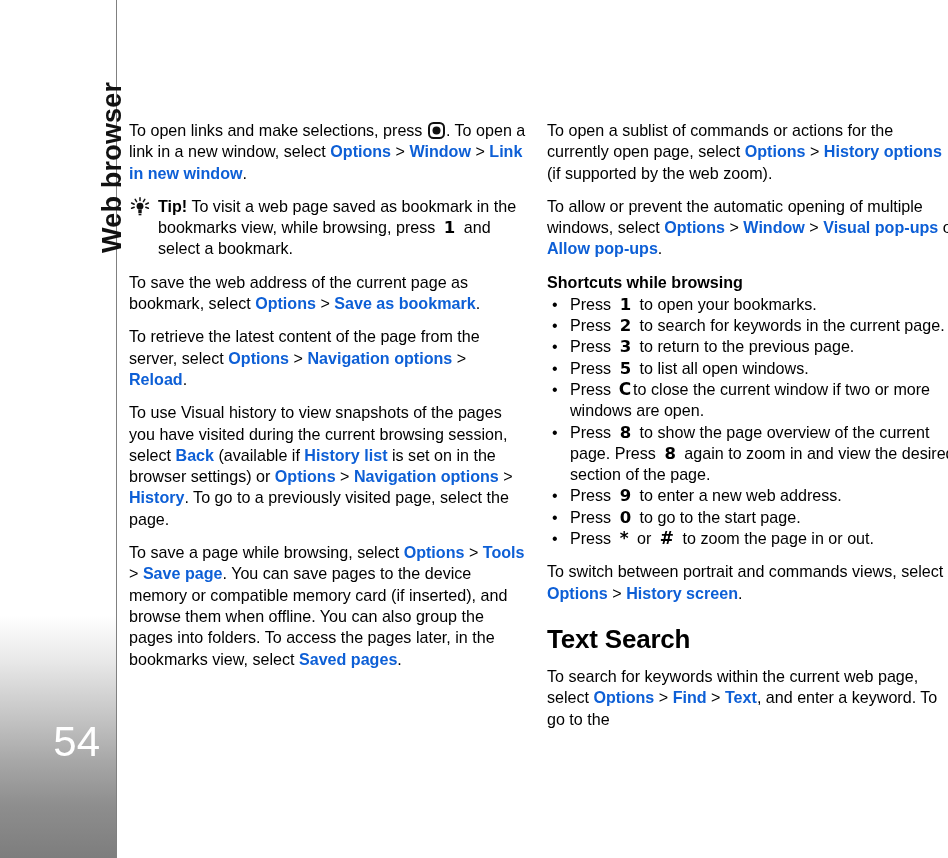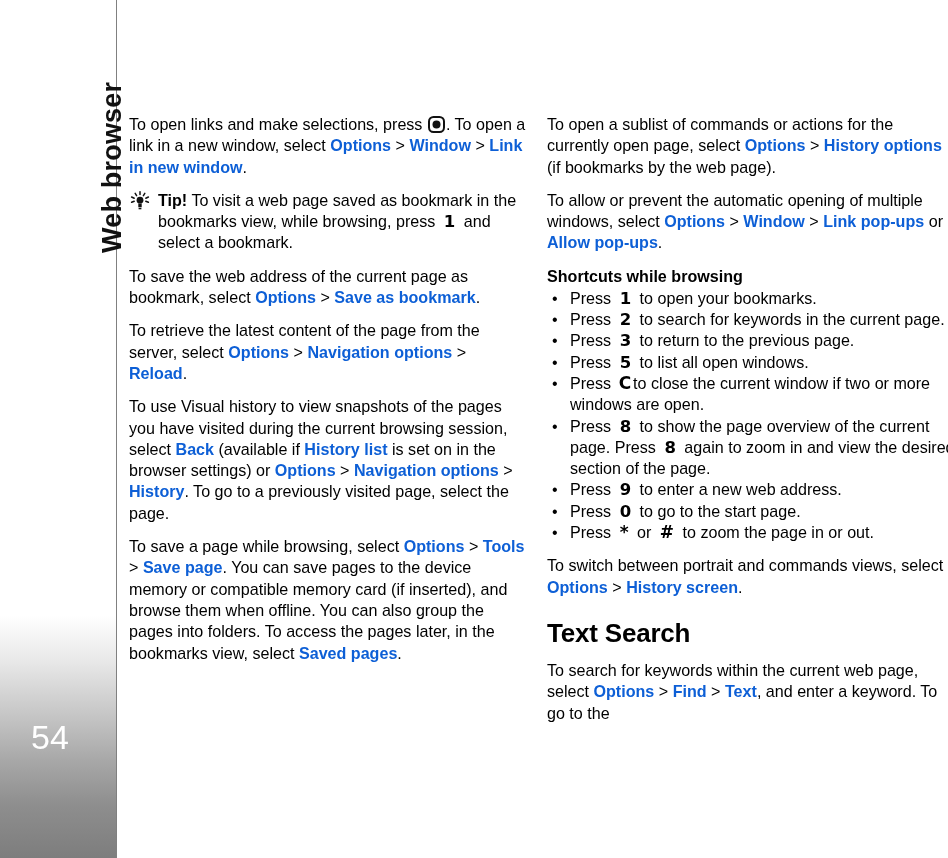--- a/index.html
+++ b/index.html
@@ -41,39 +41,39 @@
     transform: rotate(-90deg);
     transform-origin: left top;
     left: 97px;
     top: 253px;
   }
   #page-number {
     position: absolute;
     left: 0;
     top: 718px;
     width: 100px;
-    text-align: center;
-    font-size: 34px;
+    text-align: right;
+    font-size: 42px;
     font-weight: normal;
     color: #ffffff;
   }
 
   
   .column {
     position: absolute;
     top: 110px;
     font-size: 16.1px;
     line-height: 21.3px;
     color: #000000;
   }
   #col-left  { left: 129px; width: 398px; }
   #col-right { left: 547px; width: 412px; }
 
   p.para {
-    margin: 4px 0 12px 0;
+    margin: 10px 0 12px 0;
   }
 
   .lnk {
     color: #0d5fd6;
     font-weight: bold;
   }
   .gt { color: #000000; }
 
   
   .tip {
@@ -196,23 +196,23 @@
   <p class="para"><span>To retrieve the latest content of the page from the server, select </span><span class="lnk">Options</span><span class="gt"> &gt; </span><span class="lnk">Navigation options</span><span class="gt"> &gt; </span><span class="lnk">Reload</span><span>.</span></p>
 
   <p class="para"><span>To use Visual history to view snapshots of the pages you have visited during the current browsing session, select </span><span class="lnk">Back</span><span> (available if </span><span class="lnk">History list</span><span> is set on in the browser settings) or </span><span class="lnk">Options</span><span class="gt"> &gt; </span><span class="lnk">Navigation options</span><span class="gt"> &gt; </span><span class="lnk">History</span><span>. To go to a previously visited page, select the page.</span></p>
 
   <p class="para"><span>To save a page while browsing, select </span><span class="lnk">Options</span><span class="gt"> &gt; </span><span class="lnk">Tools</span><span class="gt"> &gt; </span><span class="lnk">Save page</span><span>. You can save pages to the device memory or compatible memory card (if inserted), and browse them when offline. You can also group the pages into folders. To access the pages later, in the bookmarks view, select </span><span class="lnk">Saved pages</span><span>.</span></p>
 
 </div>
 
 <div class="column" id="col-right">
 
-  <p class="para"><span>To open a sublist of commands or actions for the currently open page, select </span><span class="lnk">Options</span><span class="gt"> &gt; </span><span class="lnk">History options</span><span> (if bookmarks by the web page).</span></p>
-
-  <p class="para"><span>To allow or prevent the automatic opening of multiple windows, select </span><span class="lnk">Options</span><span class="gt"> &gt; </span><span class="lnk">Window</span><span class="gt"> &gt; </span><span class="lnk">Link pop-ups</span><span> or </span><span class="lnk">Allow pop-ups</span><span>.</span></p>
+  <p class="para"><span>To open a sublist of commands or actions for the currently open page, select </span><span class="lnk">Options</span><span class="gt"> &gt; </span><span class="lnk">History options</span><span> (if supported by the web zoom).</span></p>
+
+  <p class="para"><span>To allow or prevent the automatic opening of multiple windows, select </span><span class="lnk">Options</span><span class="gt"> &gt; </span><span class="lnk">Window</span><span class="gt"> &gt; </span><span class="lnk">Visual pop-ups</span><span> or </span><span class="lnk">Allow pop-ups</span><span>.</span></p>
 
   <h3 class="subhead">Shortcuts while browsing</h3>
 
   <ul class="shortcuts">
     <li><span class="bullet">•</span><span>Press</span> <span class="key">1</span> <span>to open your bookmarks.</span></li>
     <li><span class="bullet">•</span><span>Press</span> <span class="key">2</span> <span>to search for keywords in the current page.</span></li>
     <li><span class="bullet">•</span><span>Press</span> <span class="key">3</span> <span>to return to the previous page.</span></li>
     <li><span class="bullet">•</span><span>Press</span> <span class="key">5</span> <span>to list all open windows.</span></li>
     <li><span class="bullet">•</span><span>Press</span> <span class="keyc">C</span><span>to close the current window if two or more windows are open.</span></li>
     <li><span class="bullet">•</span><span>Press</span> <span class="key">8</span> <span>to show the page overview of the current page. Press</span> <span class="key">8</span> <span>again to zoom in and view the desired section of the page.</span></li>

